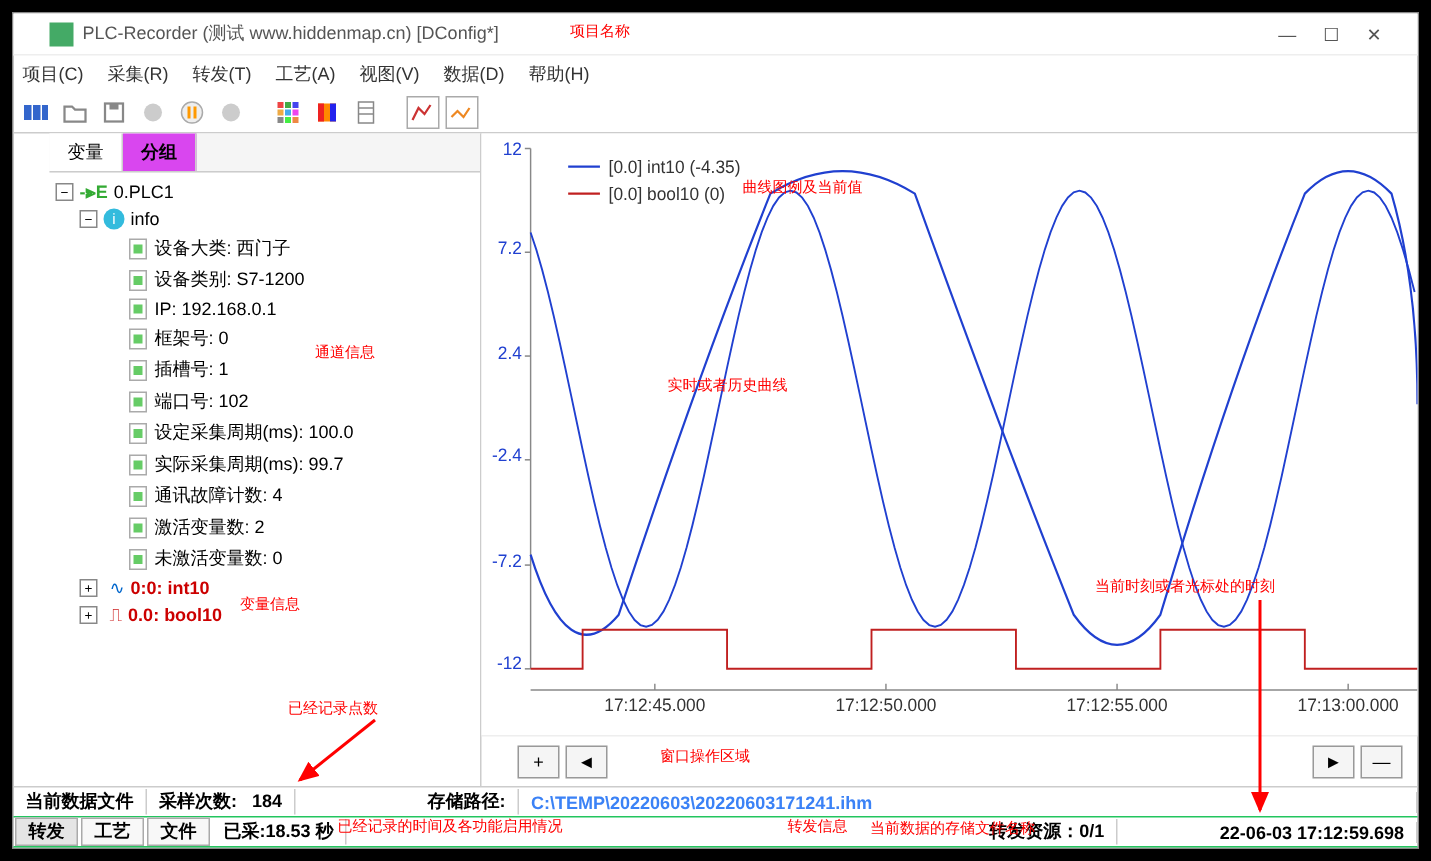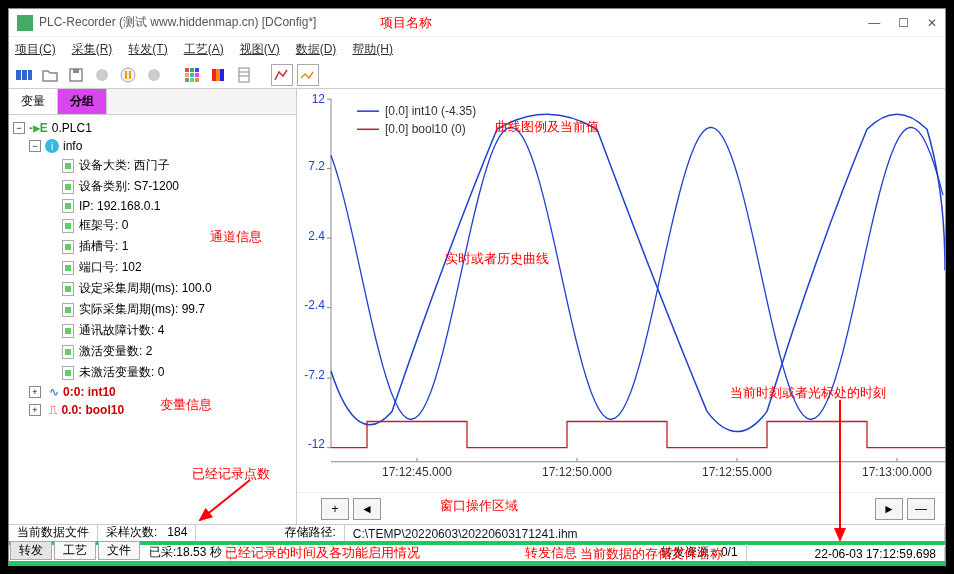--- a/index.html
+++ b/index.html
@@ -1,47 +1,47 @@
 <!DOCTYPE html>
 <html><head>
 <meta charset="utf-8">
 <style>
 * { box-sizing: border-box; margin: 0; padding: 0; font-family: "Microsoft YaHei", sans-serif; font-size: 12px; }
 body { width: 954px; height: 574px; background: #000; position: relative; overflow: hidden; }
 .window { position: absolute; left: 8px; top: 8px; width: 938px; height: 558px; background: #fff; border: 1px solid #888; display: flex; flex-direction: column; }
-.titlebar { height: 28px; background: #fff; display: flex; align-items: center; padding: 0 8px; border-bottom: 1px solid #eee; }
+.titlebar { height: 28px; background: #fff; display: flex; align-items: center; padding: 0 24px; border-bottom: 1px solid #eee; }
 .titlebar .icon { width: 16px; height: 16px; background: #4a6; margin-right: 6px; }
 .titlebar .title { flex: 1; color: #555; }
 .titlebar .winbtns { display: flex; gap: 18px; color: #555; }
 .menubar { height: 24px; display: flex; align-items: center; padding: 0 6px; gap: 16px; color: #333; }
-.menubar span { cursor: default; text-decoration: underline; }
+.menubar span { cursor: default; }
 .toolbar { height: 28px; display: flex; align-items: center; padding: 0 4px; gap: 4px; border-bottom: 1px solid #ccc; }
 .tbtn { width: 22px; height: 22px; border: 1px solid transparent; display: flex; align-items: center; justify-content: center; }
 .tbtn svg { width: 18px; height: 18px; }
-.content { flex: 1; display: flex; min-height: 0; }
+.content { flex: 1; display: flex; min-height: 0; padding-left: 24px; }
 .sidebar { width: 288px; border-right: 1px solid #ccc; display: flex; flex-direction: column; }
 .tabs { display: flex; background: #f5f5f5; border-bottom: 1px solid #ccc; }
 .tab { padding: 4px 12px; border-right: 1px solid #ccc; background: #fff; }
 .tab.inactive { background: #d946ef; font-weight: bold; }
 .tree { flex: 1; overflow: auto; padding: 4px; }
 .tree-node { display: flex; align-items: center; padding: 2px 0; white-space: nowrap; }
 .tree-node .exp { width: 12px; height: 12px; border: 1px solid #888; display: inline-flex; align-items: center; justify-content: center; font-size: 9px; margin-right: 4px; line-height: 1; }
 .tree-node .bullet { width: 14px; height: 14px; margin-right: 4px; display: inline-flex; align-items: center; justify-content: center; }
 .ind1 { padding-left: 16px; } .ind3 { padding-left: 48px; }
 .doc-icon { width: 12px; height: 14px; background: #fff; border: 1px solid #aaa; position: relative; }
 .doc-icon::after { content: ""; position: absolute; left: 2px; top: 3px; width: 6px; height: 6px; background: #6c6; }
 .chart-area { flex: 1; display: flex; flex-direction: column; position: relative; }
 .chart { flex: 1; position: relative; background: #fff; }
 .chart svg { width: 100%; height: 100%; }
 .chart-controls { height: 34px; display: flex; align-items: center; padding: 0 6px; border-top: 1px solid #eee; }
 .small-btn { width: 28px; height: 22px; border: 1px solid #999; background: #f5f5f5; display: flex; align-items: center; justify-content: center; margin-right: 4px; }
 .statusbar { display: flex; flex-direction: column; border-top: 1px solid #ccc; }
-.status-row { display: flex; align-items: flex-end; height: 20px; border-bottom: 4px solid #22c55e; }
+.status-row { display: flex; align-items: center; height: 20px; border-bottom: 1px solid #22c55e; font-weight: bold; }
 .status-cell { padding: 0 8px; border-right: 1px solid #ccc; white-space: nowrap; }
-.annot { position: absolute; color: #f00; font-size: 13px; font-weight: 400; pointer-events: none; z-index: 100; }
+.annot { position: absolute; color: #f00; font-size: 10px; font-weight: 400; pointer-events: none; z-index: 100; }
 .arrow { position: absolute; pointer-events: none; z-index: 99; }
 .bold-red { color: #c00; font-weight: bold; }
 </style>
 </head>
 <body>
 
 <div class="window">
   <div class="titlebar">
     <div class="icon"></div>
     <div class="title">PLC-Recorder (测试 www.hiddenmap.cn) [DConfig*]</div>
@@ -294,21 +294,21 @@
       </div>
     </div>
   </div>
 
   <div class="statusbar">
     <div class="status-row">
       <div class="status-cell">当前数据文件</div>
       <div class="status-cell"><span>采样次数:</span>&nbsp;&nbsp;&nbsp;<span>184</span></div>
       <div class="status-cell" style="flex:0 0 80px"></div>
       <div class="status-cell"><span>存储路径:</span></div>
-      <div class="status-cell" style="color:#0f172a;flex:1">C:\TEMP\20220603\20220603171241.ihm</div>
+      <div class="status-cell" style="color:#3b82f6;flex:1">C:\TEMP\20220603\20220603171241.ihm</div>
     </div>
     <div class="status-row">
       <div class="status-cell" style="border:1px solid #aaa;margin:1px;background:#e5e5e5">转发</div>
       <div class="status-cell" style="border:1px solid #aaa;margin:1px;background:#f8f8f8">工艺</div>
       <div class="status-cell" style="border:1px solid #aaa;margin:1px;background:#f8f8f8">文件</div>
       <div class="status-cell">已采:18.53 秒</div>
       <div class="status-cell" style="flex:1"></div>
       <div class="status-cell">转发资源：0/1</div>
       <div class="status-cell" style="flex:0 0 60px"></div>
       <div class="status-cell">22-06-03 17:12:59.698</div>

